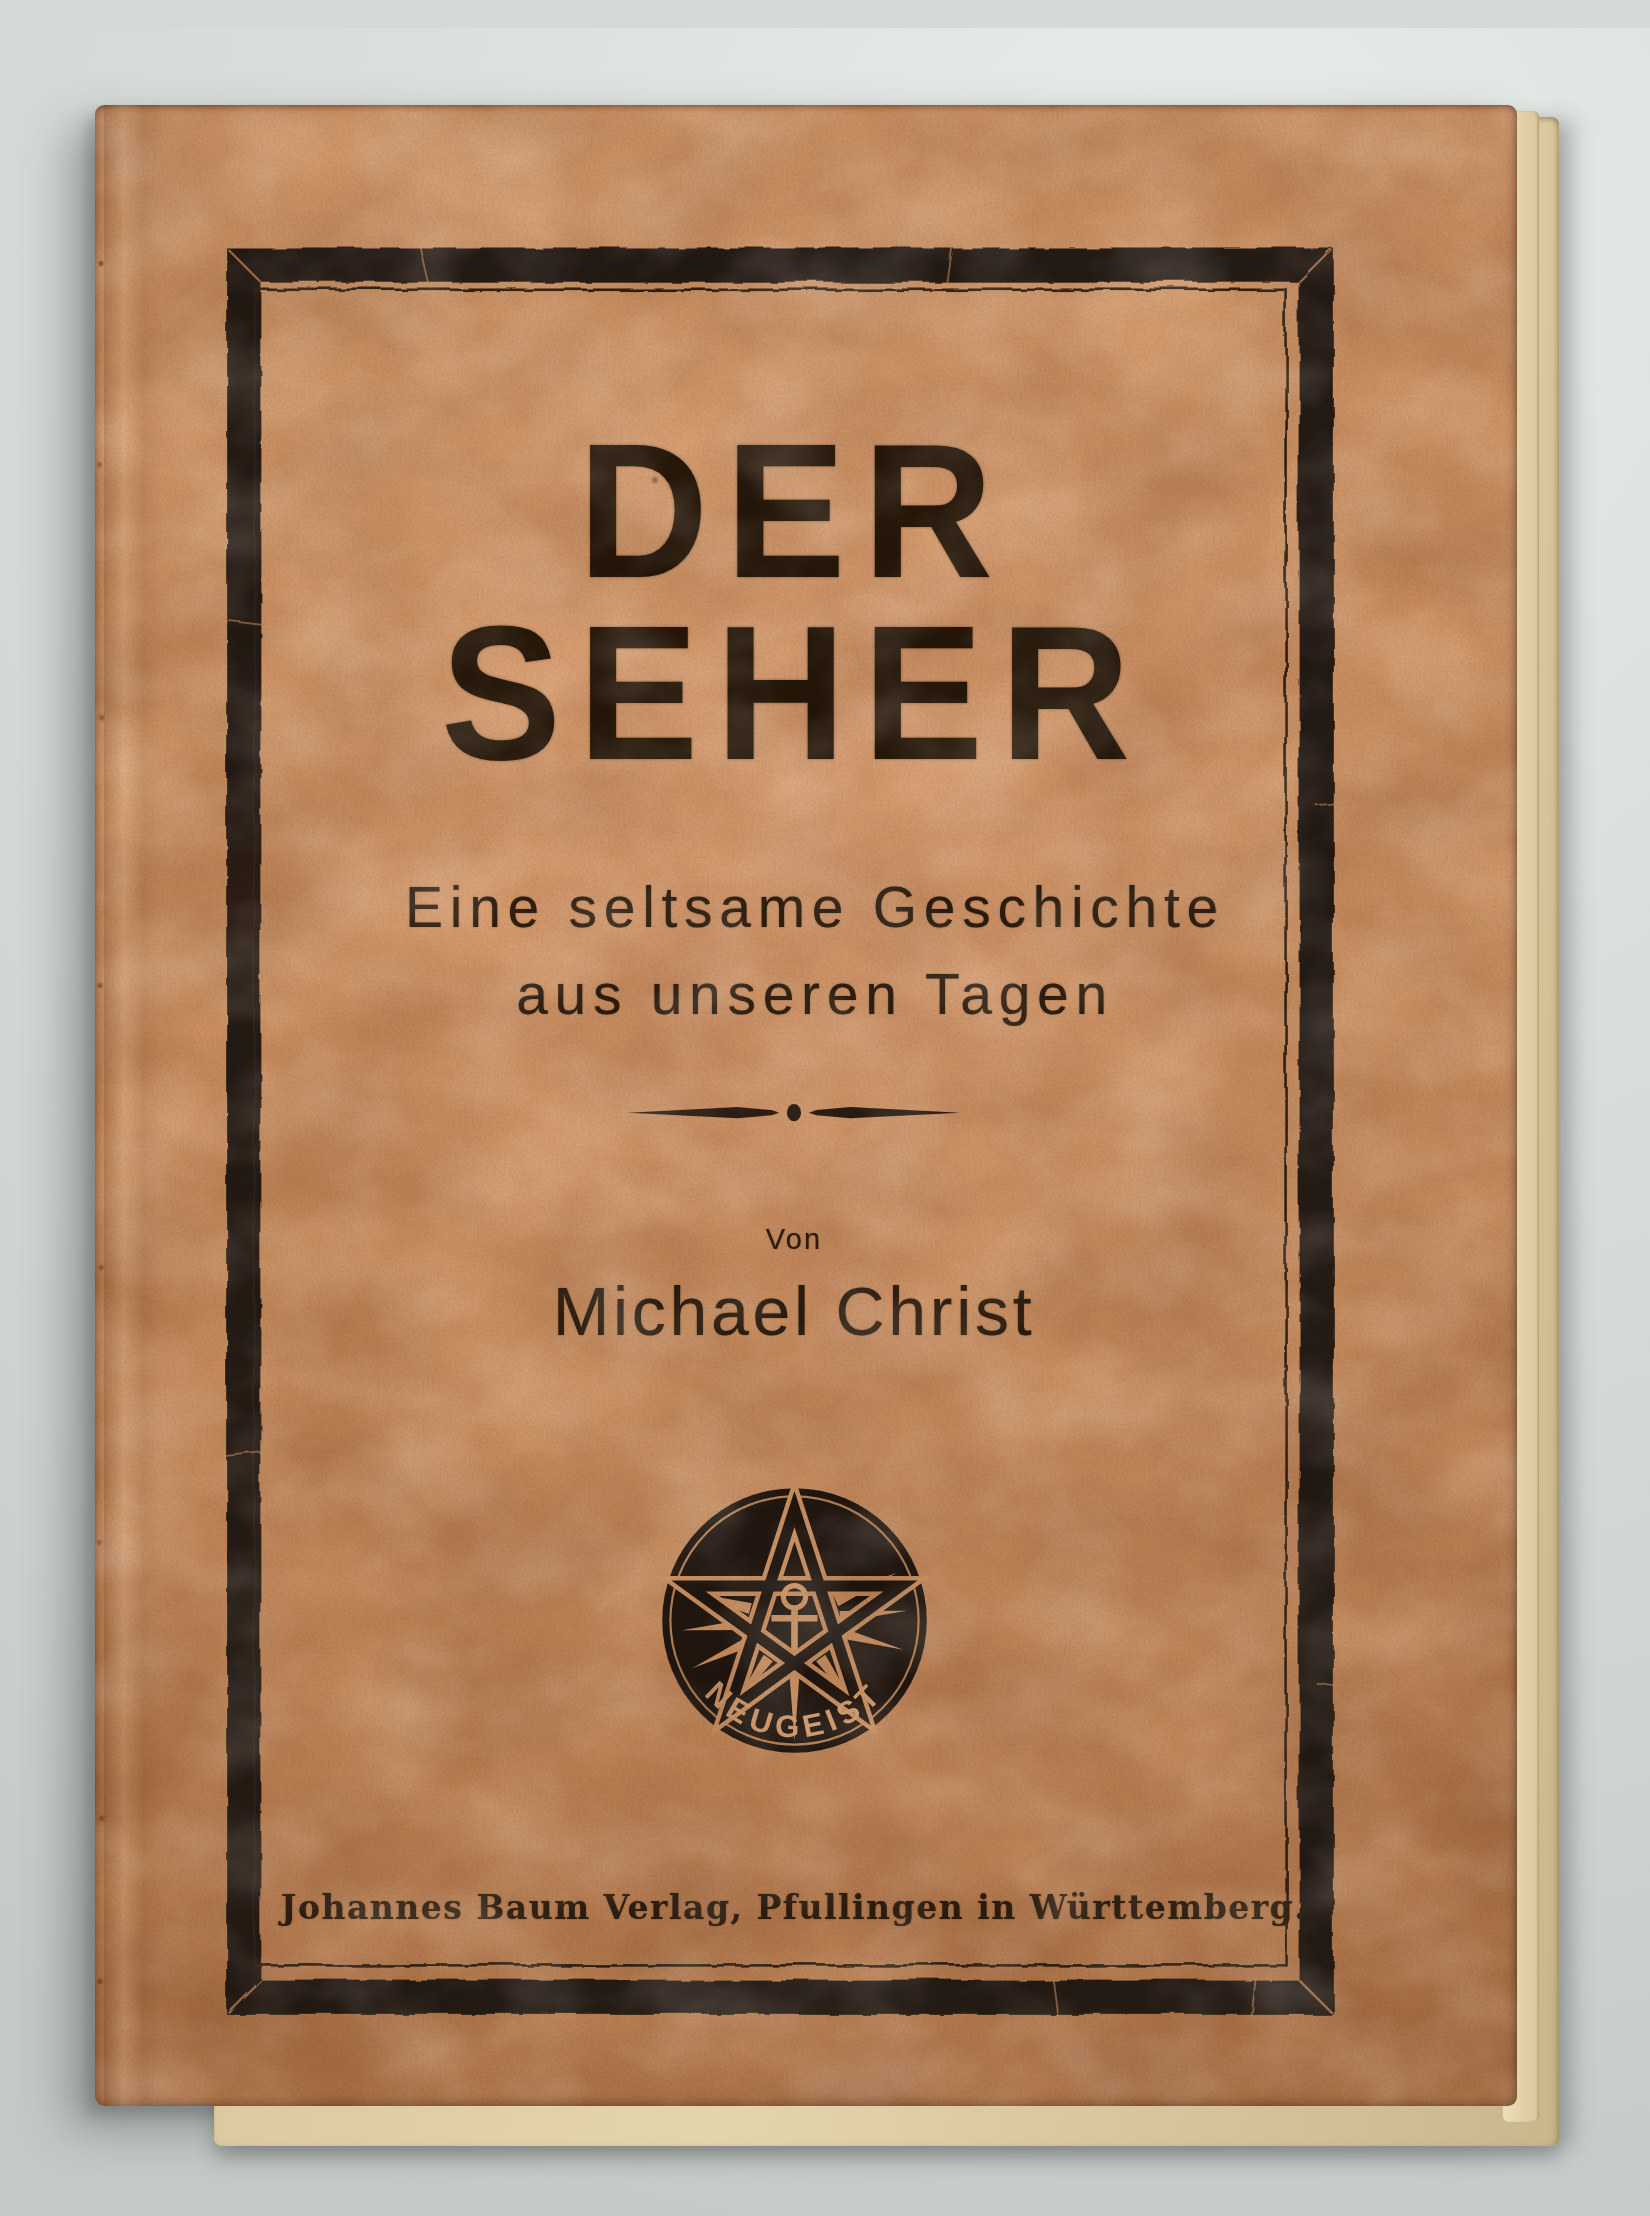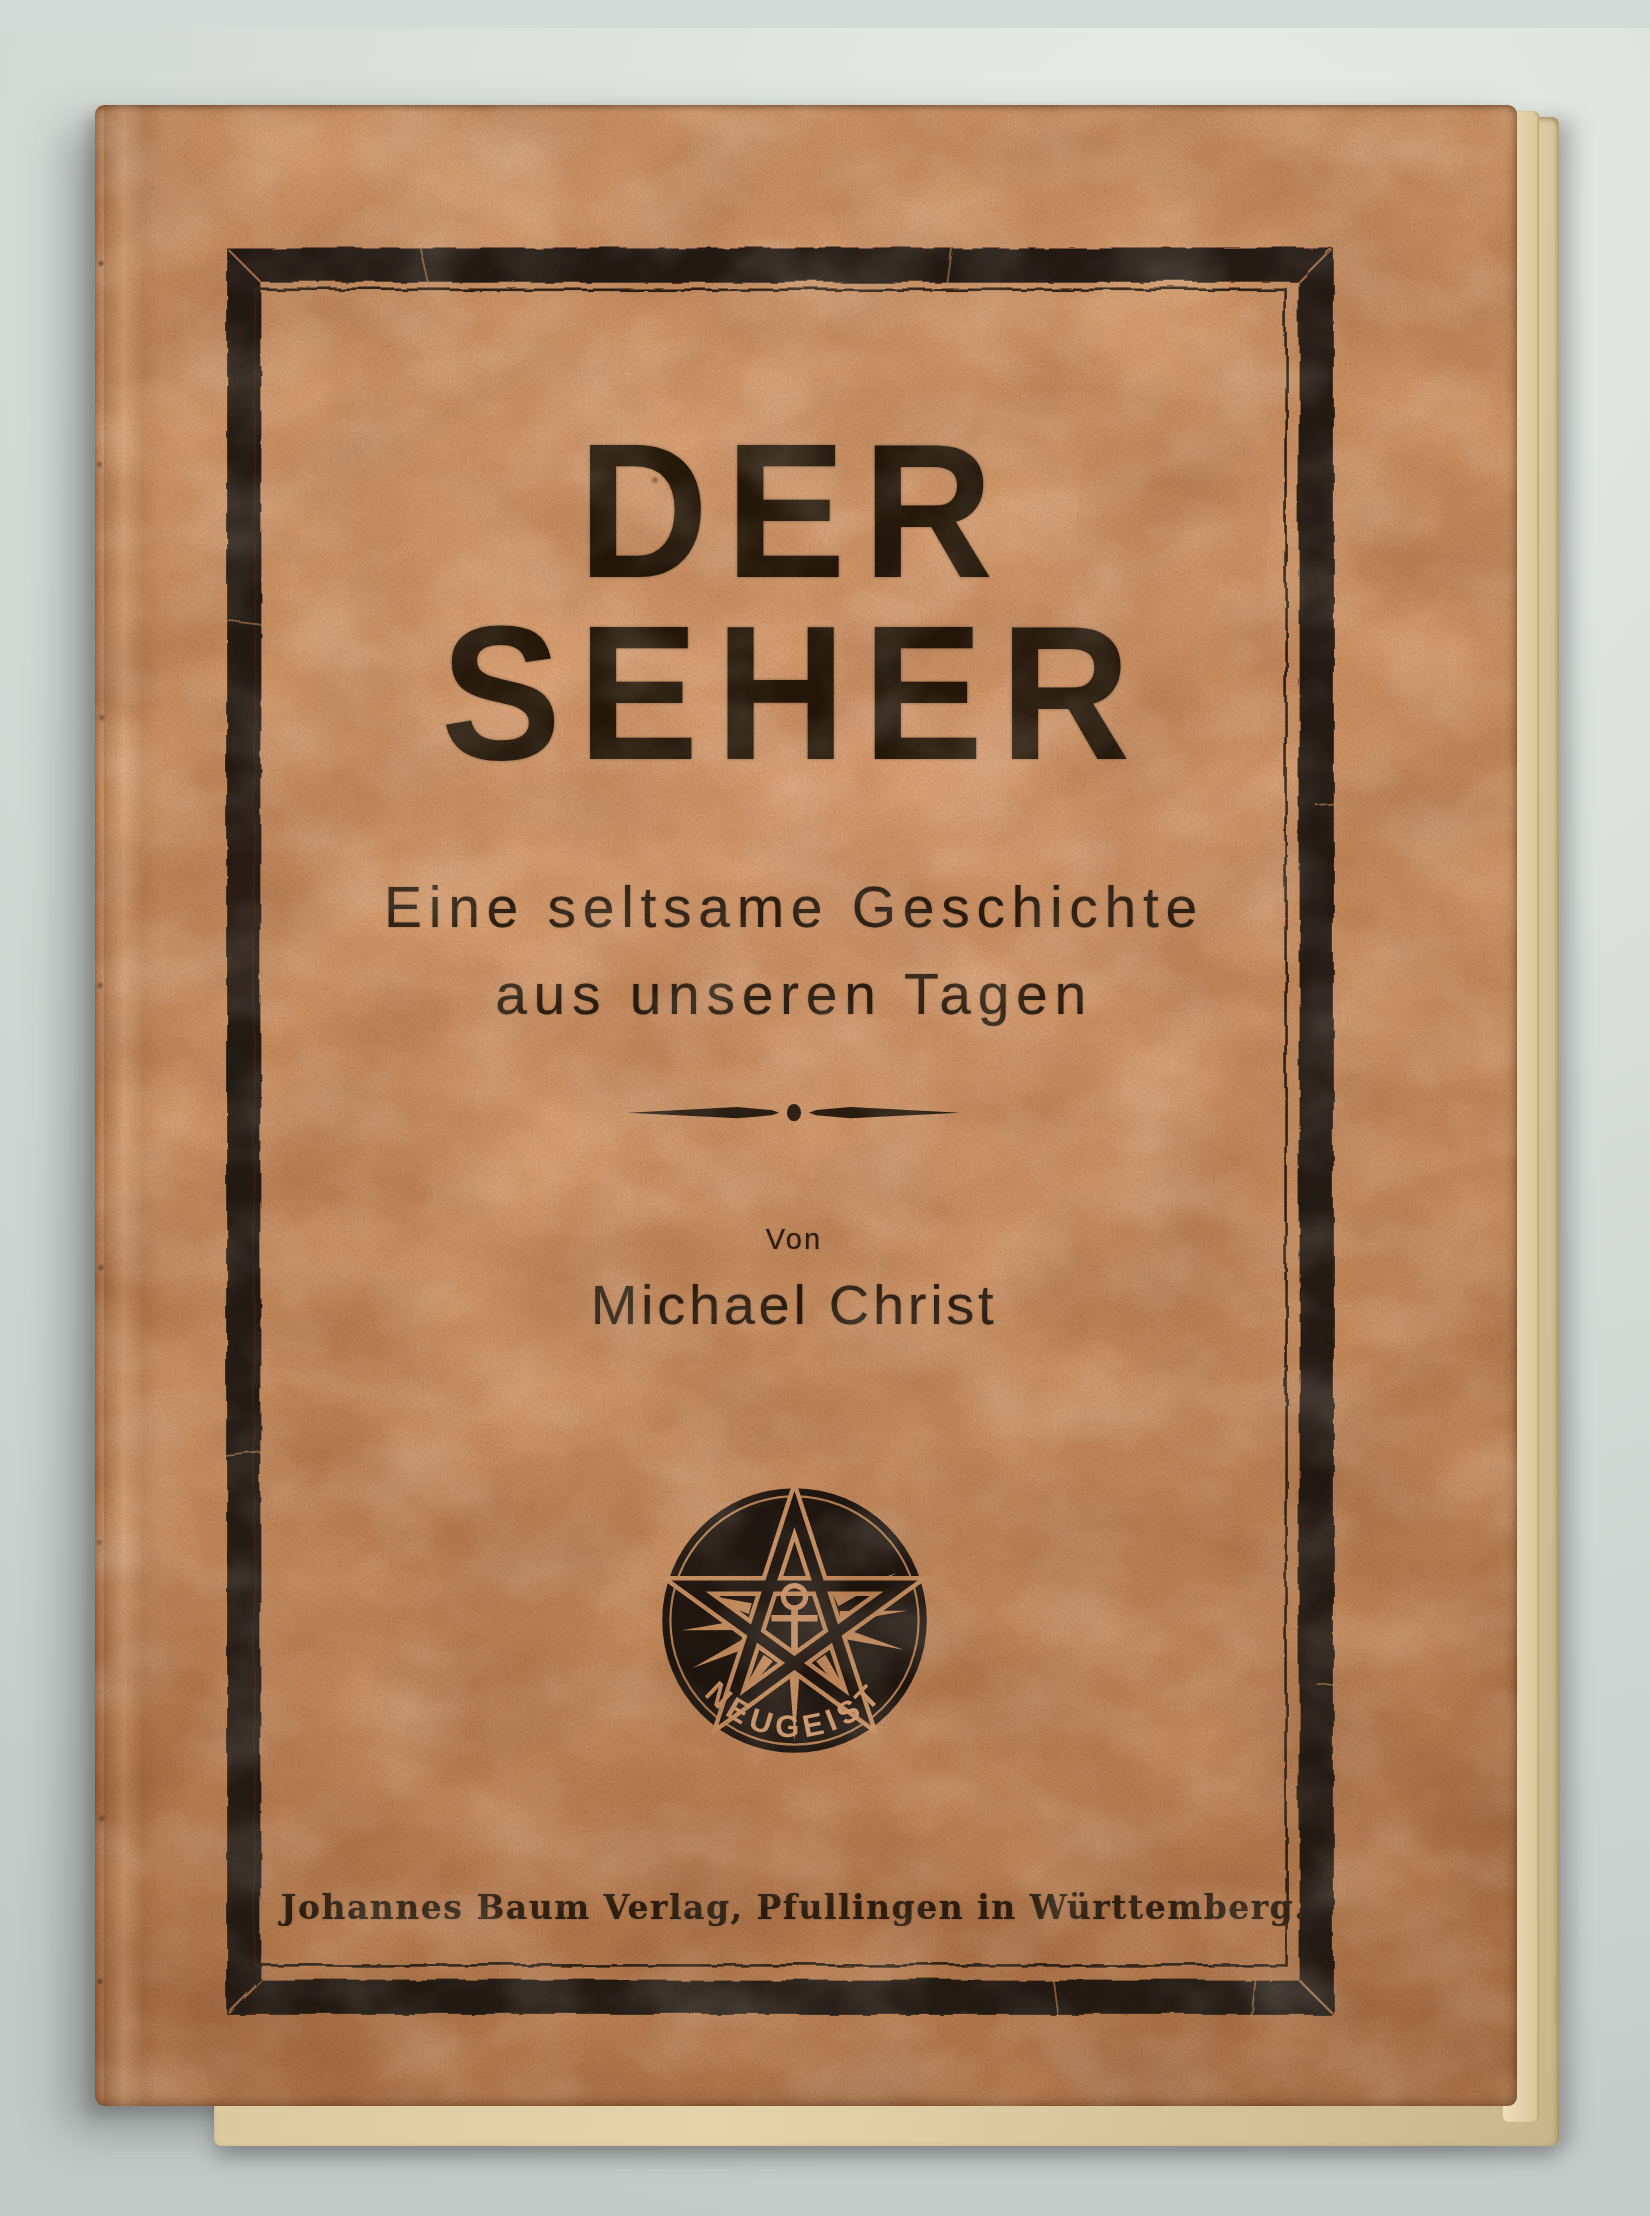--- a/index.html
+++ b/index.html
@@ -59,25 +59,26 @@
   .title{
     font-size:192px;font-weight:bold;letter-spacing:18px;
     transform:scaleX(.94);text-shadow:0 0 3px rgba(40,24,10,.45);
     color:#261809;
   }
   .title-1{top:310px;}
   .title-2{top:492px;}
   .subtitle{
     font-size:57px;letter-spacing:6.7px;color:#2d1e10;
     text-shadow:0 0 1.5px rgba(45,28,12,.5);
+    padding-left:21px;
   }
   .subtitle-1{top:774px;}
   .subtitle-2{top:861px;}
   .byline{top:1120px;font-size:29px;letter-spacing:2.2px;color:#2d1e10;text-shadow:0 0 1.5px rgba(45,28,12,.5);}
-  .author{top:1172px;font-size:56px;letter-spacing:3.7px;color:#2b1c0f;text-shadow:0 0 1.5px rgba(45,28,12,.5);}
+  .author{top:1172px;font-size:68px;letter-spacing:3.7px;color:#2b1c0f;text-shadow:0 0 1.5px rgba(45,28,12,.5);}
   .imprint{
     top:1786px;font-family:"DejaVu Serif", serif;font-weight:700;
     font-size:33px;letter-spacing:1.5px;color:#2e1f10;text-shadow:0 0 1.5px rgba(45,28,12,.55);
   }
   svg.divider{position:absolute;left:50%;margin-left:-168px;top:998px;}
   svg.logo{position:absolute;left:50%;margin-left:-164px;top:1381px;}
   .stain-dot{position:absolute;left:556px;top:370px;width:8.2px;height:9.7px;border-radius:50%;
     background:radial-gradient(circle,#5d3c20 0%, rgba(93,60,32,0) 75%);opacity:.65;}
   .stain-smudge{position:absolute;left:59px;top:654px;width:223px;height:268px;border-radius:50%;
     background:radial-gradient(circle, rgba(115,65,35,.12) 0%, rgba(115,65,35,0) 70%);}

